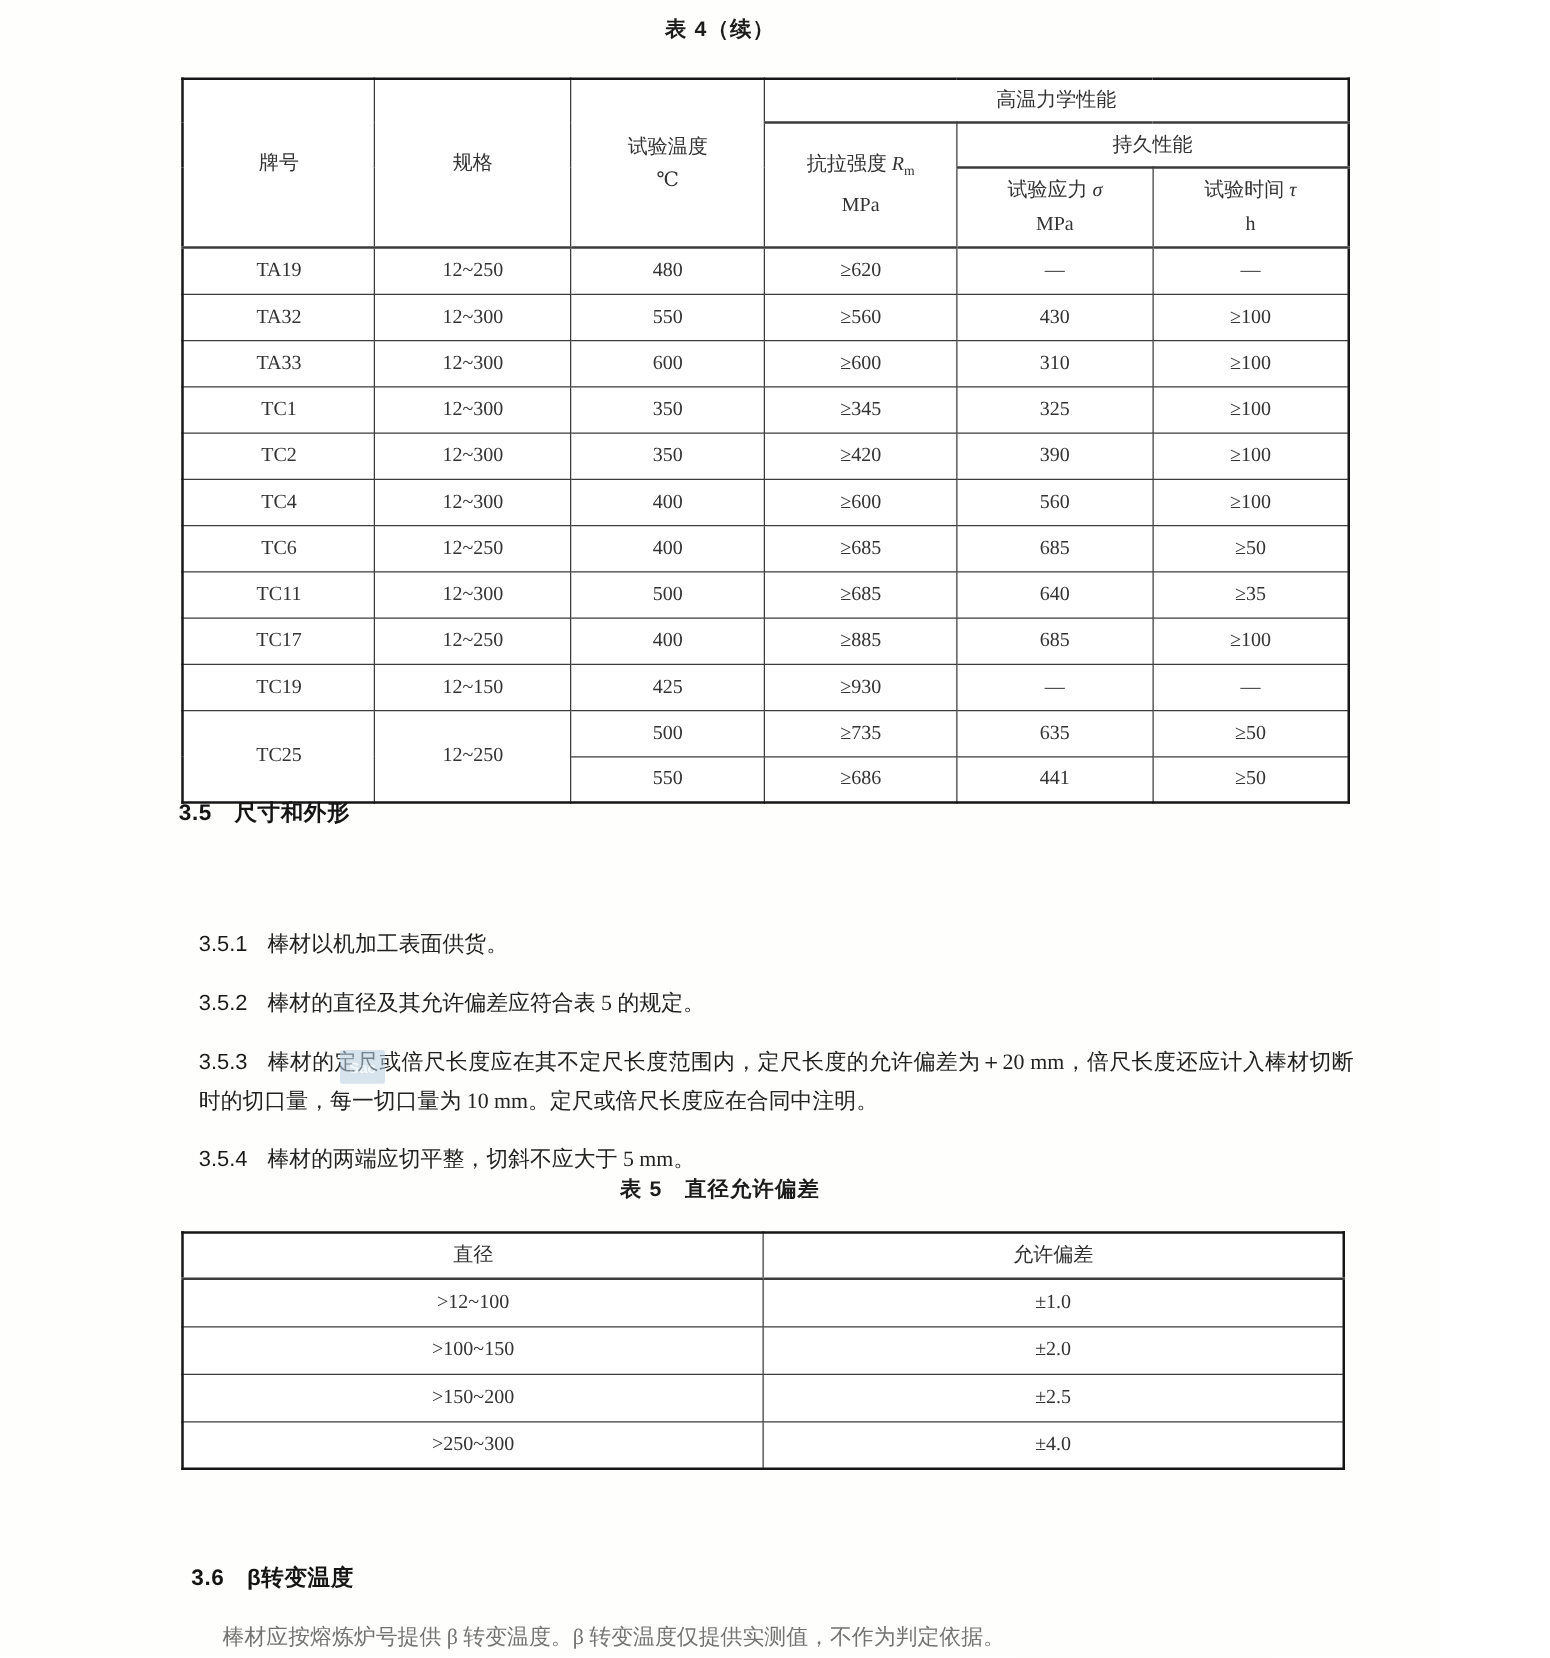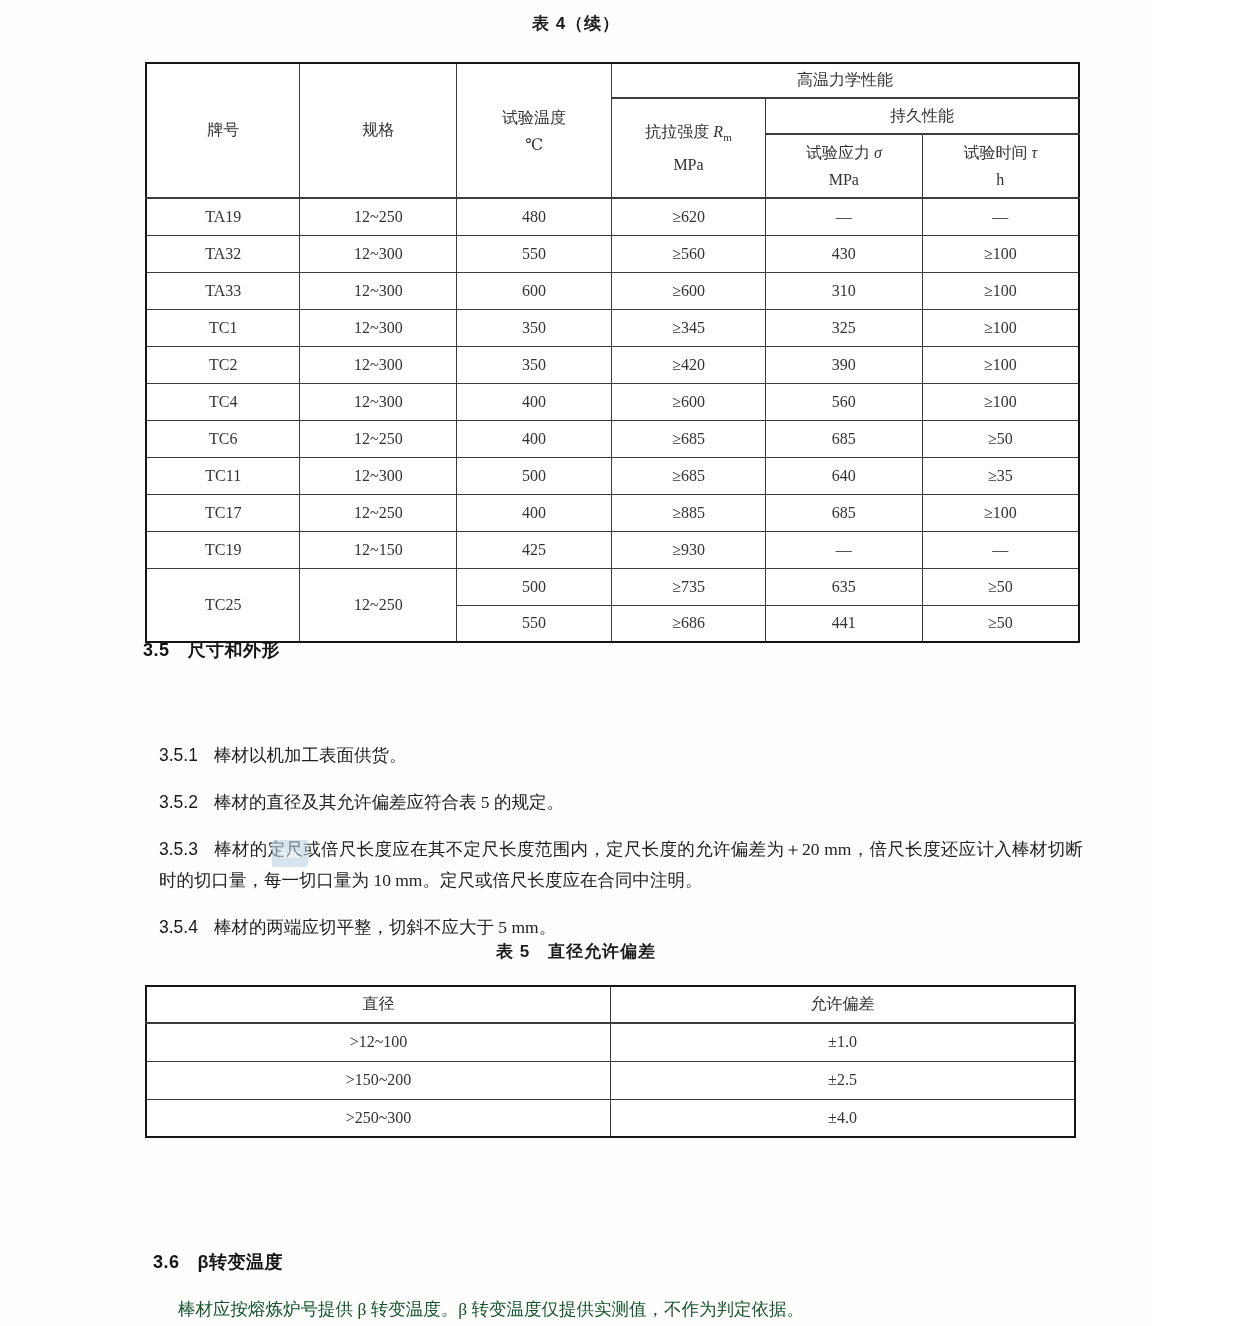--- a/index.html
+++ b/index.html
@@ -28,21 +28,21 @@
     position:absolute; left:143px; width:956px;
     font-size:17.5px; line-height:31px; text-align:justify; color:#222222;
   }
   .paras p { margin:16px; }
   .p-num {
     font-family:"Liberation Sans","DejaVu Sans",sans-serif;
     margin-right:16px; color:#1a1a1a;
   }
   .final-para {
     position:absolute; left:143px; width:956px;
-    font-size:17.5px; line-height:30px; text-indent:2em; color:#14532d;
+    font-size:17.5px; line-height:30px; text-indent:2em; color:#737373;
   }
   
   table.tbl {
     position:absolute; border-collapse:collapse; table-layout:fixed;
     border:2px solid #161616; background:#fff;
   }
   .tbl th, .tbl td {
     border:1px solid #3c3c3c; text-align:center; vertical-align:middle;
     font-weight:normal; font-size:16px; color:#333333; padding:0 4px;
   }
@@ -235,20 +235,24 @@
         <th>直径</th>
         <th>允许偏差</th>
       </tr>
     </thead>
     <tbody>
       <tr>
         <td>&gt;12~100</td>
         <td>±1.0</td>
       </tr>
       <tr>
+        <td>&gt;100~150</td>
+        <td>±2.0</td>
+      </tr>
+      <tr>
         <td>&gt;150~200</td>
         <td>±2.5</td>
       </tr>
       <tr>
         <td>&gt;250~300</td>
         <td>±4.0</td>
       </tr>
     </tbody>
   </table>
 

